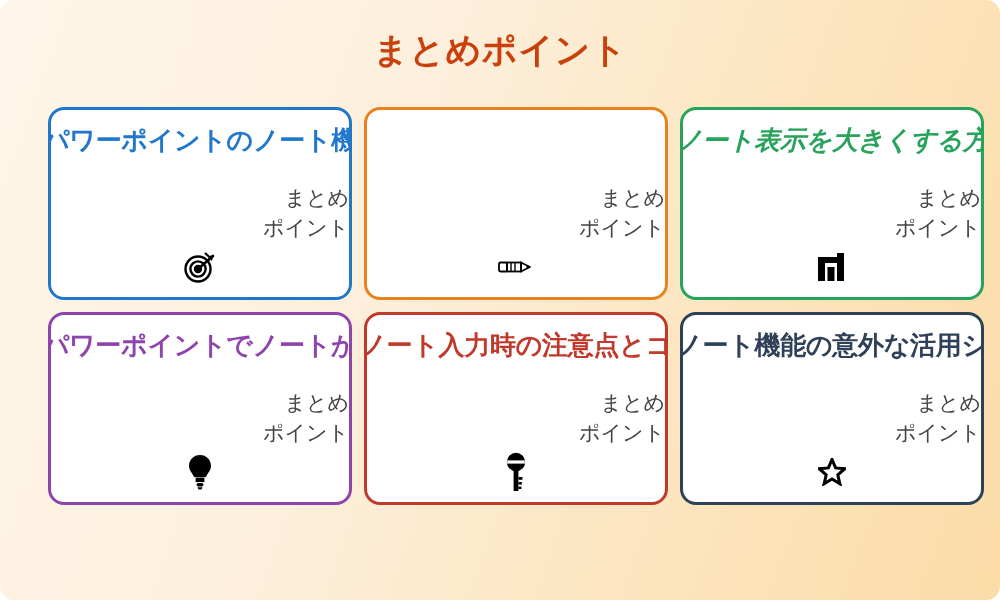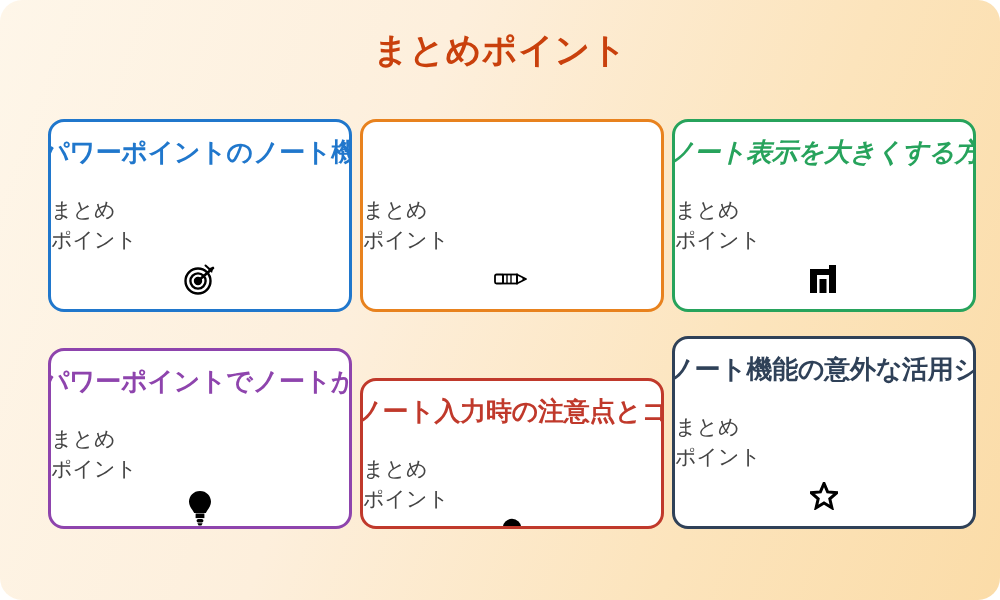--- a/index.html
+++ b/index.html
@@ -12,48 +12,49 @@
 
   body {
     font-family: "Liberation Sans", "DejaVu Sans", sans-serif;
     background: #ffffff;
   }
 
   #slide {
     position: relative;
     width: 1000px;
     height: 600px;
-    border-radius: 22px;
+    border-radius: 14px;
     overflow: hidden;
     background: linear-gradient(110deg, #FEF6E9 0%, #FDEFDC 38%, #FCE4BC 72%, #FBDCA8 100%);
   }
 
   #title {
     position: absolute;
     top: 27px;
     left: 0;
     width: 1000px;
     text-align: center;
     font-size: 35px;
     font-weight: bold;
     color: #C9400C;
     letter-spacing: 0.5px;
     white-space: nowrap;
   }
 
   #grid {
     position: absolute;
-    top: 119px;
+    top: 107px;
     left: 48px;
     width: 916px;
     display: grid;
     grid-template-columns: repeat(3, 304px);
     grid-template-rows: 193px 193px;
     column-gap: 8px;
     row-gap: 24px;
+    gap: 12px;
   }
 
   .card {
     position: relative;
     background: #FFFFFF;
     border: 3px solid #888;
     border-radius: 16px;
     overflow: hidden;
     display: block;
   }
@@ -68,21 +69,21 @@
     font-weight: bold;
     line-height: 1.15;
     letter-spacing: -0.3px;
   }
 
   .card-body {
     position: absolute;
     top: 73px;
     left: 0;
     width: 100%;
-    text-align: left;
+    text-align: right;
     font-size: 21px;
     line-height: 1.42;
     color: #444444;
     white-space: pre-line;
   }
 
   .card-icon {
     position: absolute;
     top: 136px;
     left: 0;
@@ -143,35 +144,35 @@
       <div class="card-icon">
         <svg width="32" height="32" viewBox="0 0 32 32" aria-hidden="true">
           <rect x="2" y="6" width="7" height="24" fill="#000"></rect>
           <rect x="11.5" y="16" width="7" height="14" fill="#000"></rect>
           <rect x="21" y="2" width="7" height="28" fill="#000"></rect>
           <rect x="2" y="6" width="26" height="6" fill="#000"></rect>
         </svg>
       </div>
     </div>
 
-    <div class="card" style="border-color: rgb(142, 68, 173); margin-top: 12px;">
+    <div class="card" style="border-color: rgb(142, 68, 173);">
       <div class="card-title" style="color: rgb(142, 68, 173);">パワーポイントでノートが</div>
       <div class="card-body" style="color: rgb(68, 68, 68);">まとめ
 ポイント</div>
       <div class="card-icon">
         <svg width="26" height="36" viewBox="0 0 26 36" aria-hidden="true">
           <path d="M13 1 C6.5 1 2 6 2 11.8 C2 16.5 5.5 19.5 7.2 23 L18.8 23 C20.5 19.5 24 16.5 24 11.8 C24 6 19.5 1 13 1 Z" fill="#000"></path>
           <rect x="8.6" y="23.5" width="8.8" height="4.6" fill="#000"></rect>
           <rect x="9.6" y="29" width="6.8" height="3.4" rx="1.6" fill="#000"></rect>
           <path d="M10.4 33.2 L15.6 33.2 L14.4 35.6 L11.6 35.6 Z" fill="#000"></path>
         </svg>
       </div>
     </div>
 
-    <div class="card" style="border-color: rgb(192, 57, 43); margin-top: 42px;">
+    <div class="card" style="border-color: rgb(192, 57, 43);">
       <div class="card-title" style="color: rgb(192, 57, 43);">ノート入力時の注意点とコ</div>
       <div class="card-body" style="color: rgb(68, 68, 68);">まとめ
 ポイント</div>
       <div class="card-icon">
         <svg width="24" height="40" viewBox="0 0 24 40" aria-hidden="true">
           <circle cx="12" cy="10" r="9.2" fill="#000"></circle>
           <rect x="3.2" y="8.4" width="17.6" height="3.2" fill="#FFFFFF"></rect>
           <rect x="9.6" y="18" width="4.8" height="21" fill="#000"></rect>
           <rect x="14.4" y="25" width="4" height="2.8" fill="#000"></rect>
           <rect x="14.4" y="30" width="3.4" height="2.6" fill="#000"></rect>

